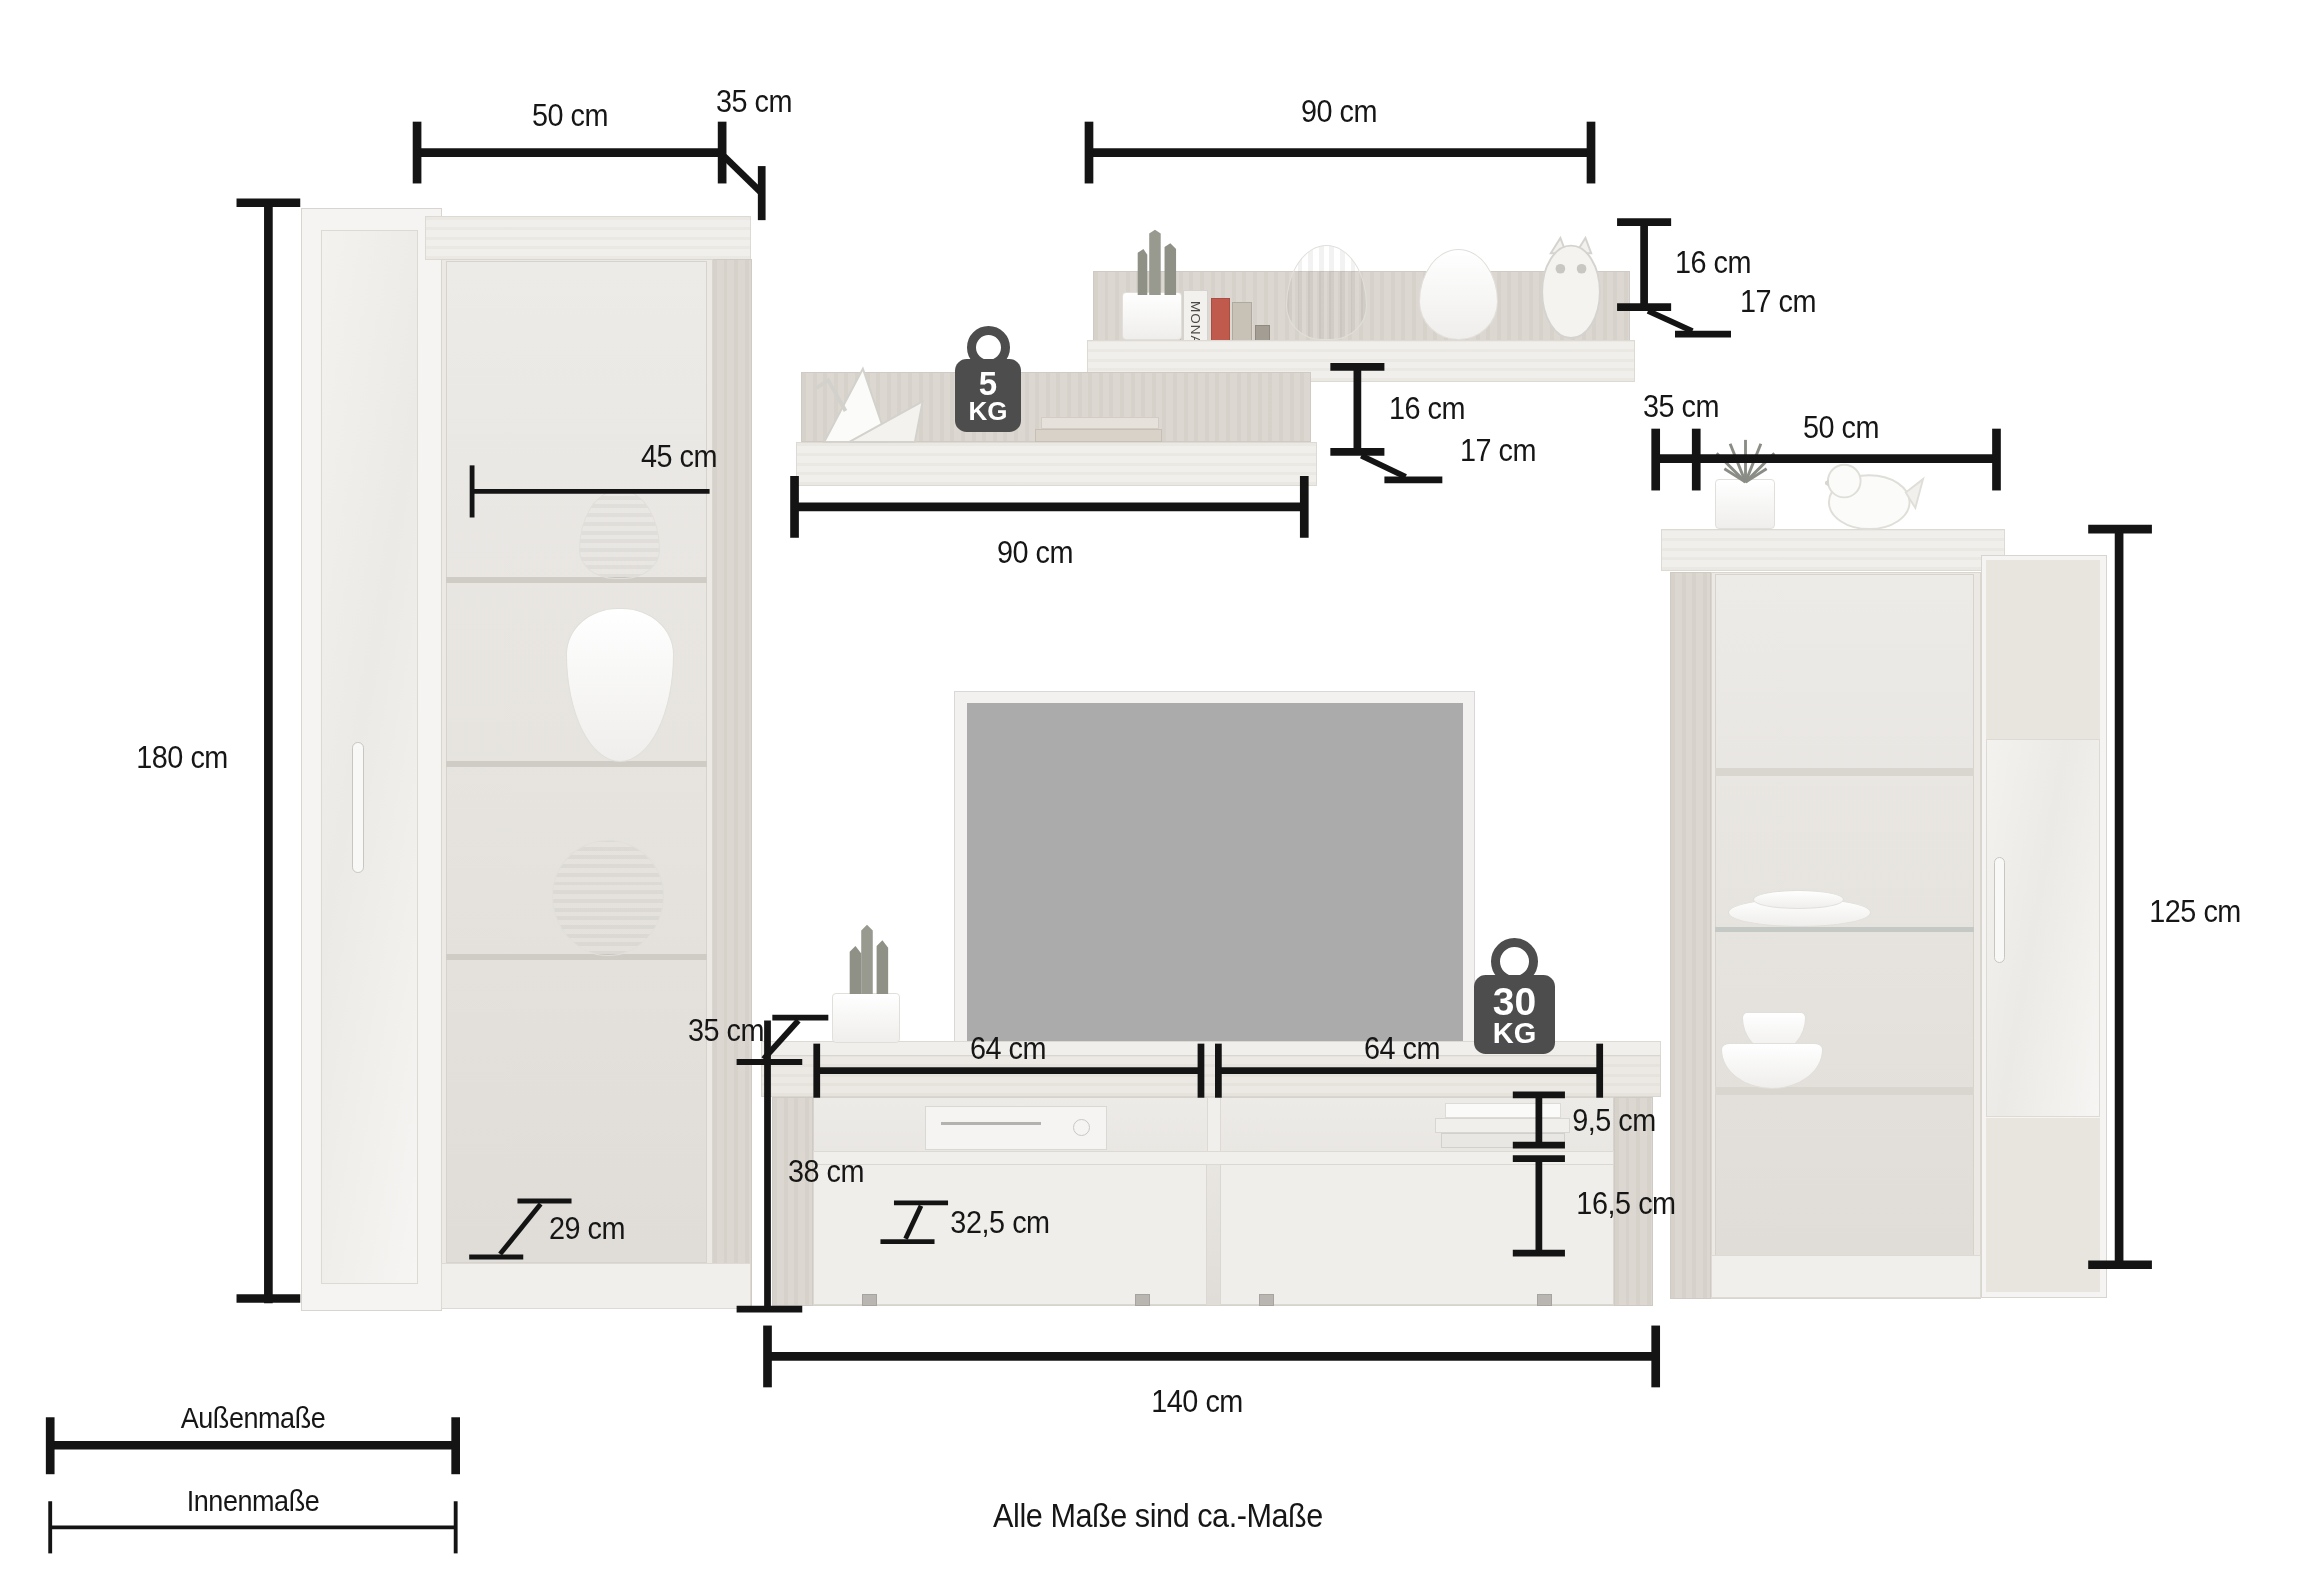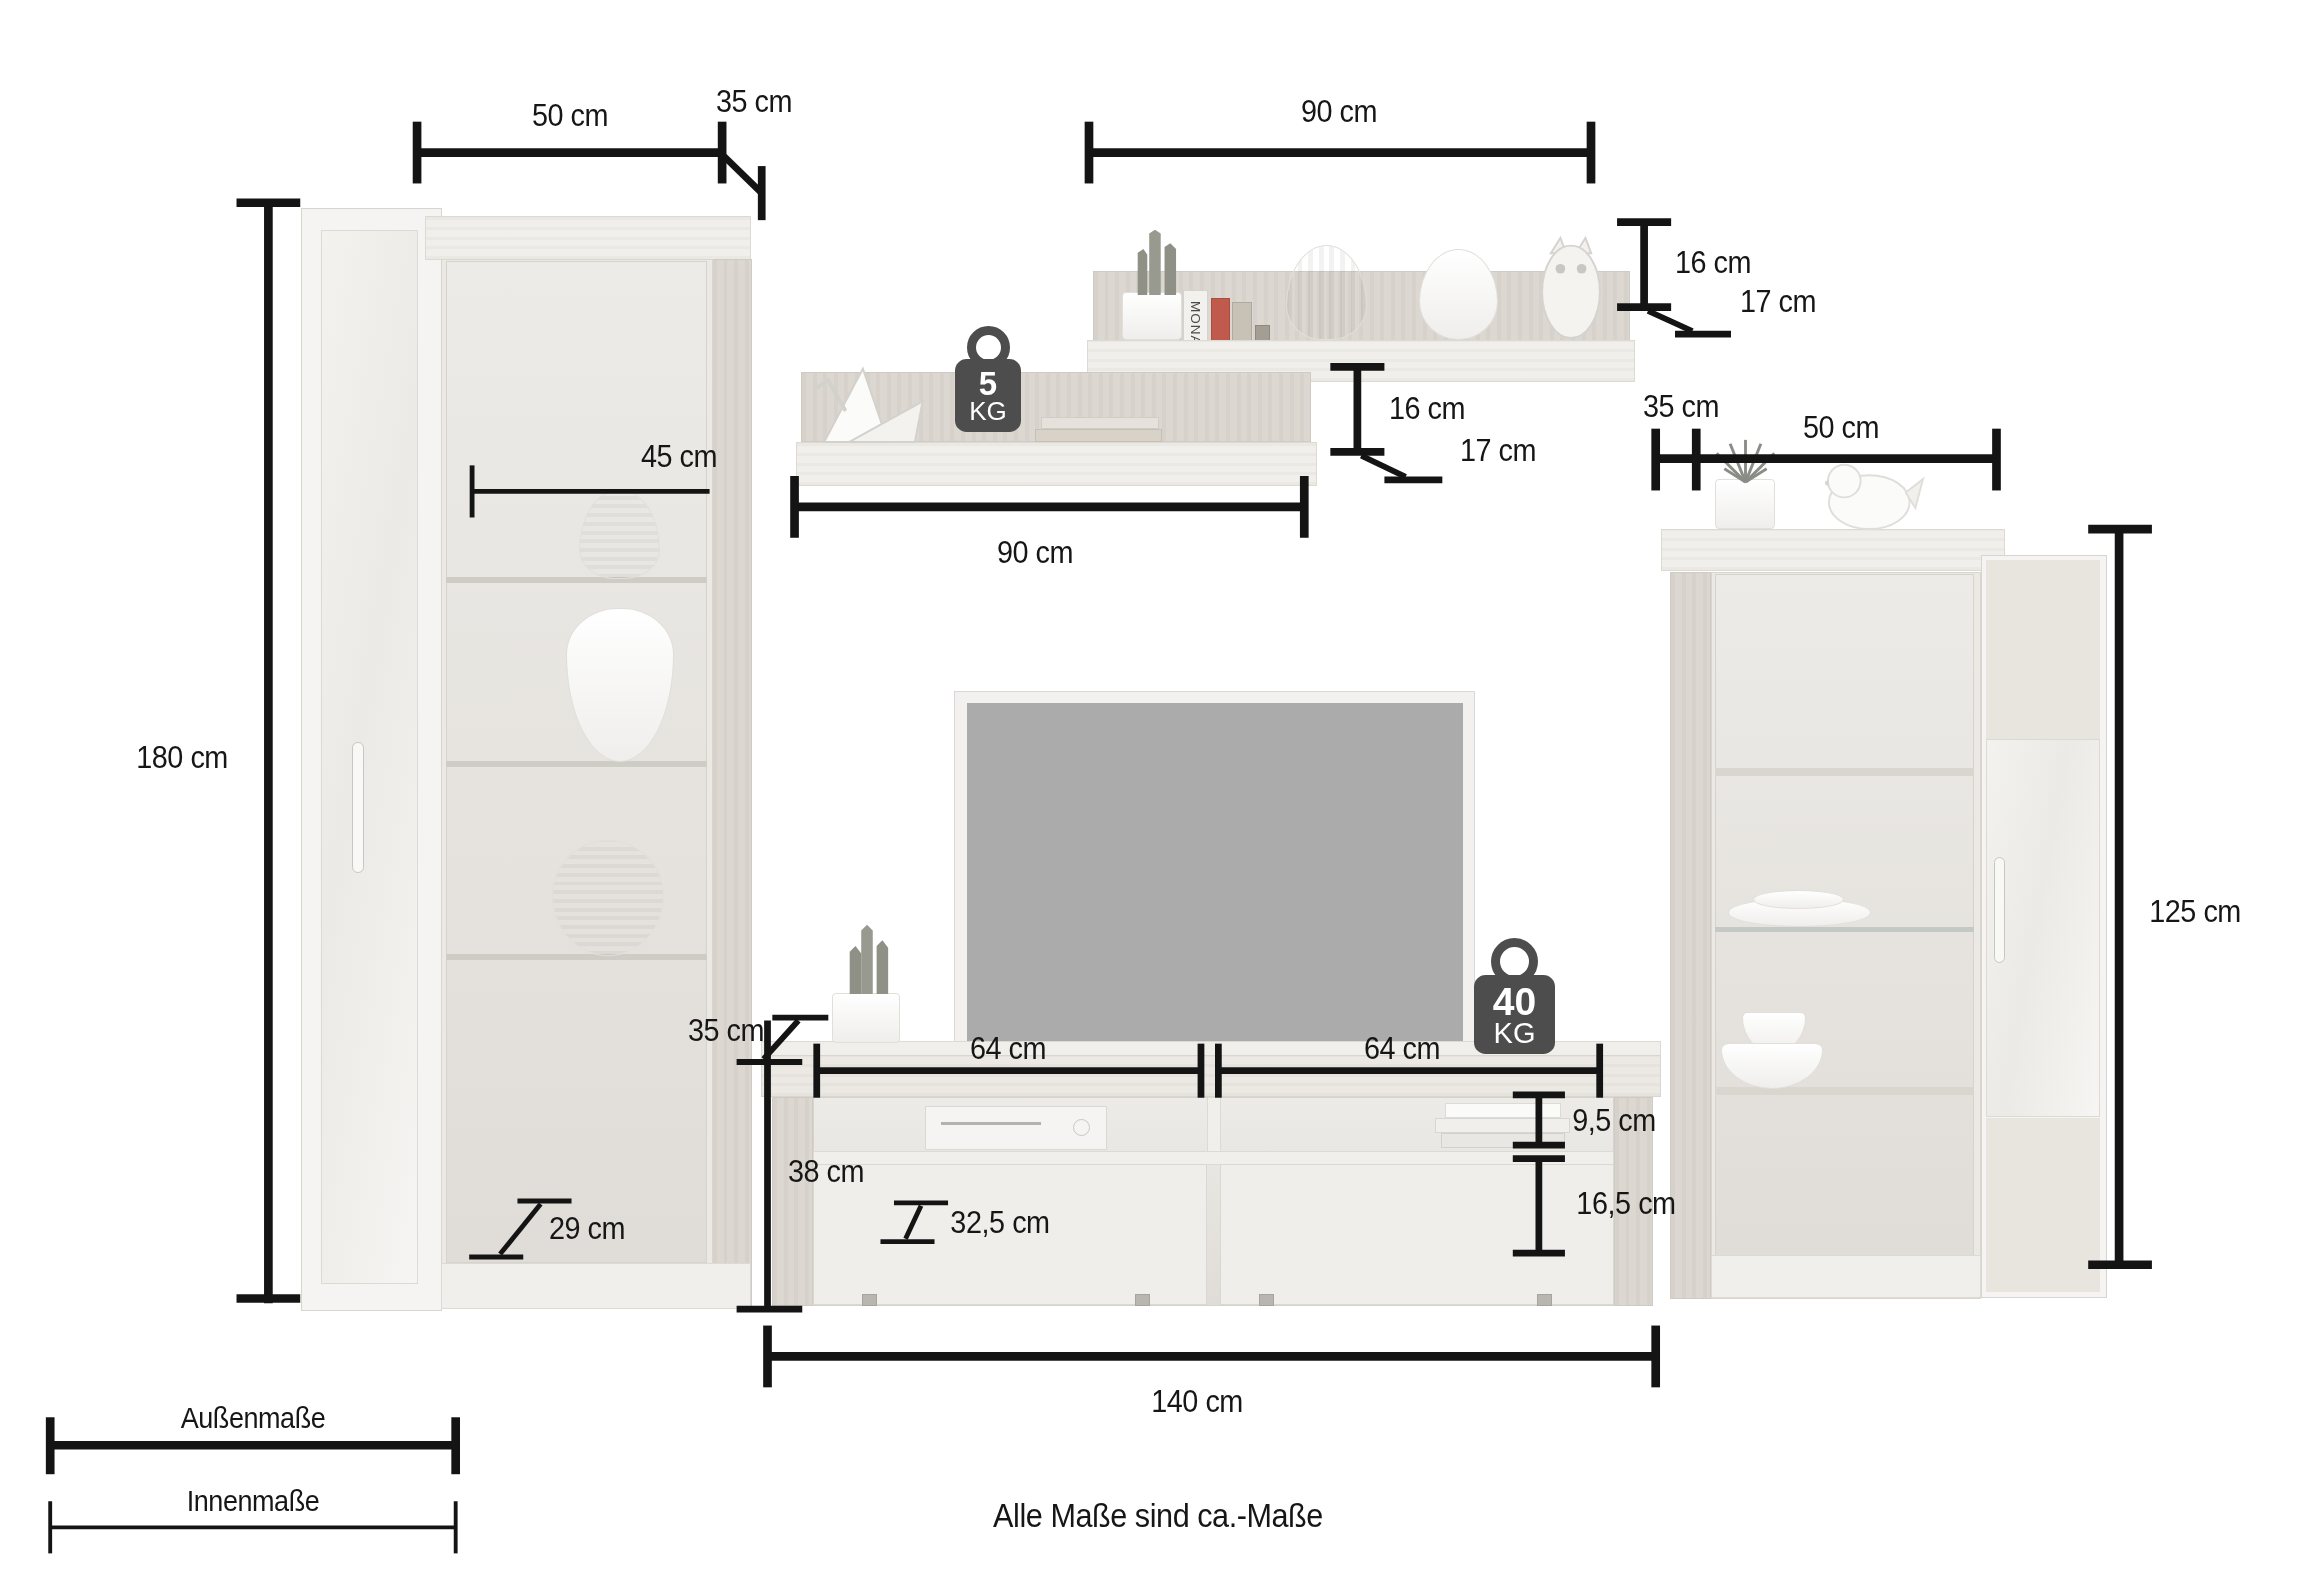--- a/index.html
+++ b/index.html
@@ -31,21 +31,21 @@
   #dims{position:absolute;left:0;top:0;pointer-events:none;}
   #dims line{stroke:#141414;stroke-linecap:butt;}
   .s9{stroke-width:9px;} .s8{stroke-width:8px;} .s7{stroke-width:7px;}
   .s6{stroke-width:6px;} .s5{stroke-width:5px;} .s4{stroke-width:4px;}
   
   .weight{position:absolute;display:flex;flex-direction:column;align-items:center;}
   .weight-ring{width:25px;height:25px;border:9.7px solid #4d4d4d;border-radius:50%;background:transparent;}
   .weight-body{margin-top:-9.7px;background:#4d4d4d;border-radius:11.6px;color:#fff;display:flex;
                flex-direction:column;align-items:center;justify-content:center;line-height:.95;}
   .weight-value{font-weight:bold;}
-  .weight-unit{font-weight:normal;}
+  .weight-unit{font-weight:bold;}
   .spines{position:absolute;display:flex;align-items:flex-end;gap:2.9px;}
   .spine{display:inline-block;border:1px solid rgba(0,0,0,.12);box-sizing:border-box;position:relative;}
   .spine-title{writing-mode:vertical-rl;font-size:13.5px;color:#4a4a48;letter-spacing:1px;
                position:absolute;left:50%;top:9.7px;transform:translateX(-50%);white-space:nowrap;}
   .tv-control{position:absolute;font-size:13.5px;color:#8b8b89;letter-spacing:2.9px;transform:translateX(-50%);}
 </style>
 </head>
 <body>
 
 <div id="stage">
@@ -275,21 +275,21 @@
   <div class="weight" style="left:954px;top:326px;width:68px;">
     <div class="weight-ring"></div>
     <div class="weight-body" style="width:66px;height:73px;">
       <span class="weight-value" style="font-size:33px;">5</span>
       <span class="weight-unit" style="font-size:26px;">KG</span>
     </div>
   </div>
   <div class="weight" style="left:1473px;top:938px;width:83px;">
     <div class="weight-ring" style="width:29px;height:29px;"></div>
     <div class="weight-body" style="width:81px;height:79px;">
-      <span class="weight-value" style="font-size:39px;">40</span>
+      <span class="weight-value" style="font-size:39px;">30</span>
       <span class="weight-unit" style="font-size:29px;">KG</span>
     </div>
   </div>
 
   <span class="dlabel" style="left:570px;top:115px;">50 cm</span>
   <span class="dlabel" style="left:754px;top:101px;">35 cm</span>
   <span class="dlabel" style="left:182px;top:757px;">180 cm</span>
   <span class="dlabel" style="left:679px;top:456px;">45 cm</span>
   <span class="dlabel" style="left:587px;top:1228px;">29 cm</span>
   <span class="dlabel" style="left:1339px;top:111px;">90 cm</span>

